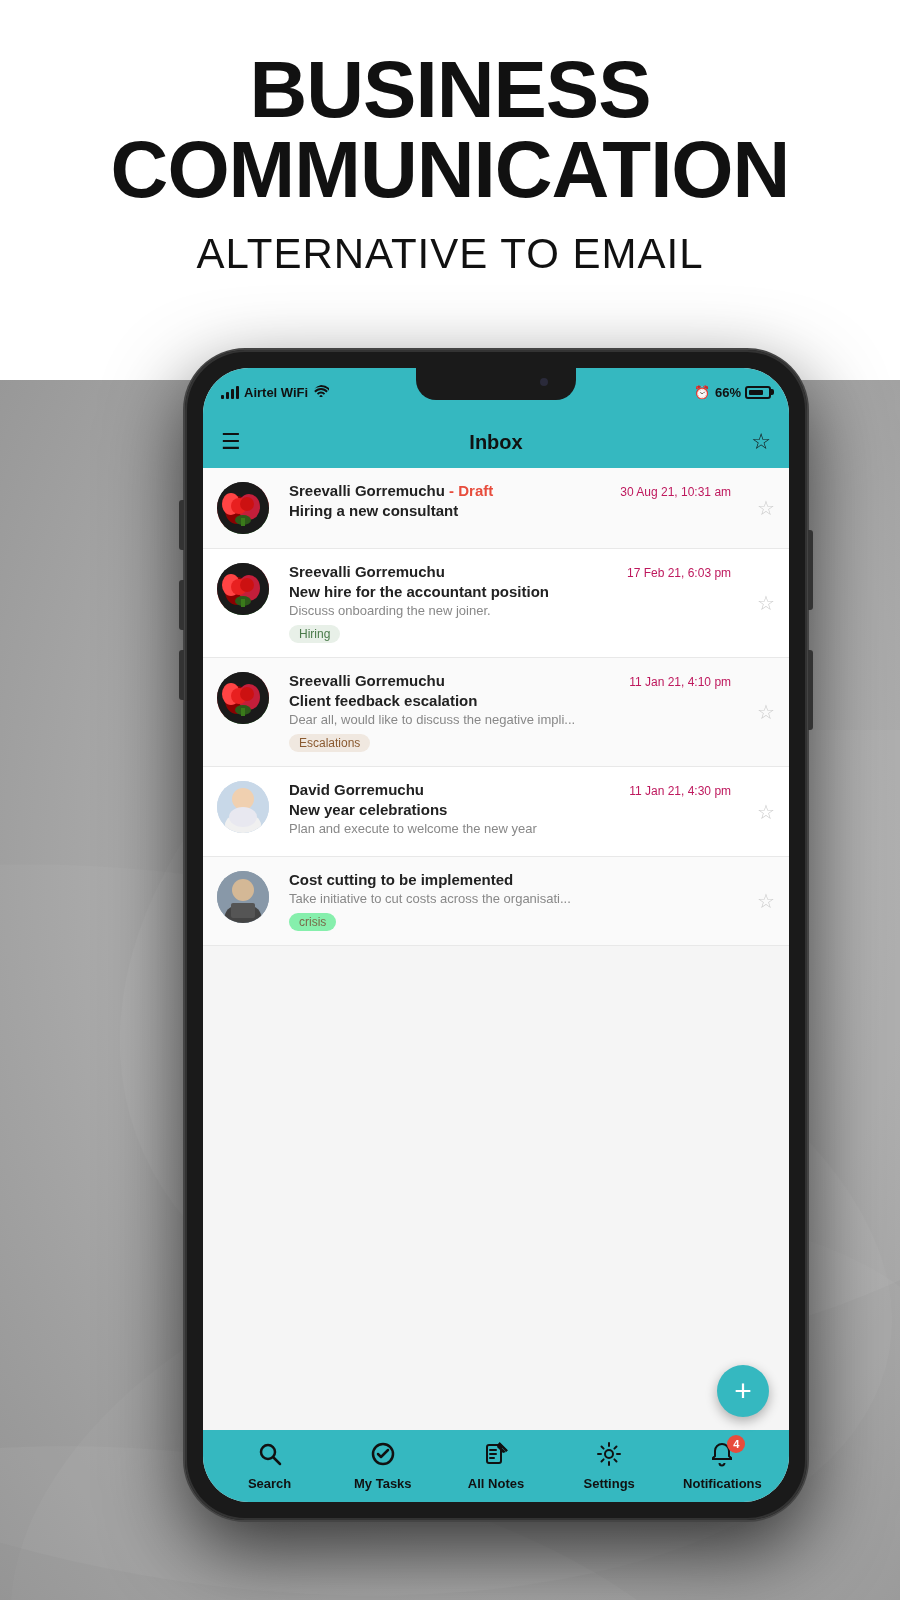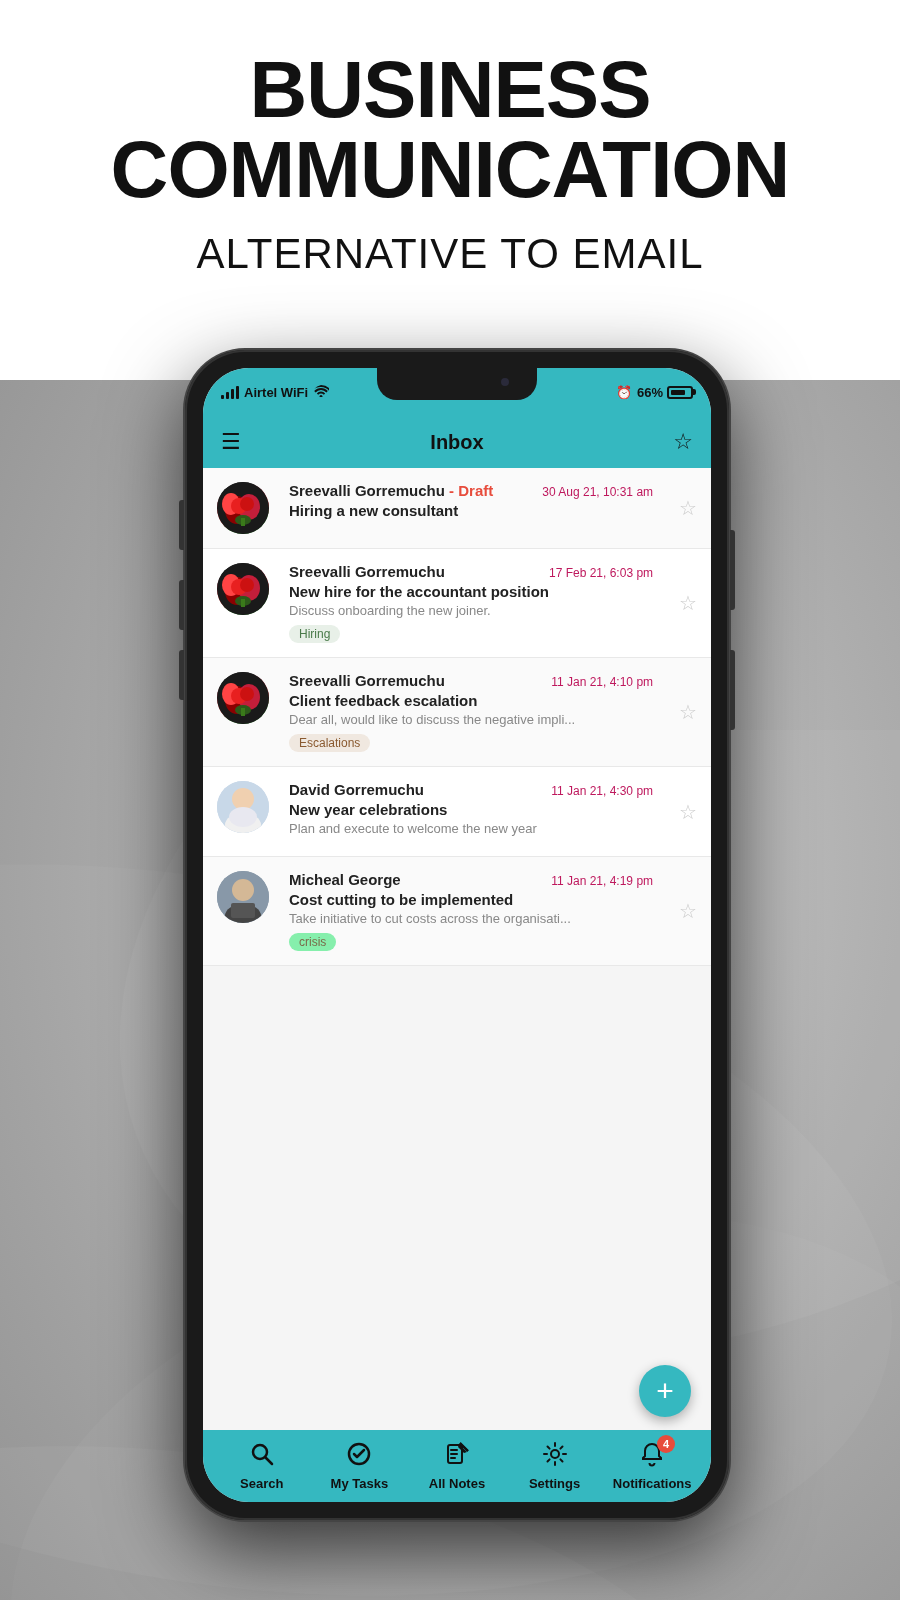--- a/index.html
+++ b/index.html
@@ -65,21 +65,21 @@
       left: 50%;
       transform: translateX(-50%);
       width: 530px;
       height: 1180px;
     }
 
     
     .phone-shell {
       position: absolute;
       top: 0; left: 0;
-      width: 544px;
+      width: 622px;
       height: 1170px;
       background: #1a1a1a;
       border-radius: 60px;
       box-shadow:
         0 0 0 2px #444,
         0 30px 80px rgba(0,0,0,0.7),
         inset 0 0 0 2px #333;
     }
 
     
@@ -550,24 +550,21 @@
             </div>
             <span class="msg-star">☆</span>
           </div>
           <div class="msg-item">
             <div class="msg-avatar" style="background: rgb(136, 152, 168);"><svg viewBox="0 0 52 52" xmlns="http://www.w3.org/2000/svg">
       <rect width="52" height="52" fill="#8898a8"></rect>
       <circle cx="26" cy="19" r="11" fill="#d4b896"></circle>
       <ellipse cx="26" cy="45" rx="18" ry="12" fill="#444"></ellipse>
       <rect x="14" y="32" width="24" height="15" rx="2" fill="#555"></rect>
     </svg></div>
-            <div class="msg-content"><div class="msg-row1">
-                <span class="msg-sender">Micheal George</span>
-                <span class="msg-date">11 Jan 21, 4:19 pm</span>
-              </div><div class="msg-subject">Cost cutting to be implemented</div><div class="msg-preview">Take initiative to cut costs across the organisati...</div><span class="msg-tag crisis">crisis</span></div>
+            <div class="msg-content"><div class="msg-subject">Cost cutting to be implemented</div><div class="msg-preview">Take initiative to cut costs across the organisati...</div><span class="msg-tag crisis">crisis</span></div>
             <span class="msg-star">☆</span>
           </div>
         </div>
 
       <div class="fab">+</div>
 
       <div class="tab-bar" id="tab-bar">
       <div class="tab-item">
             <div class="tab-icon"><svg width="26" height="26" viewBox="0 0 26 26">
                 <circle cx="11" cy="11" r="7" fill="none" stroke="#111" stroke-width="2.5"></circle>

